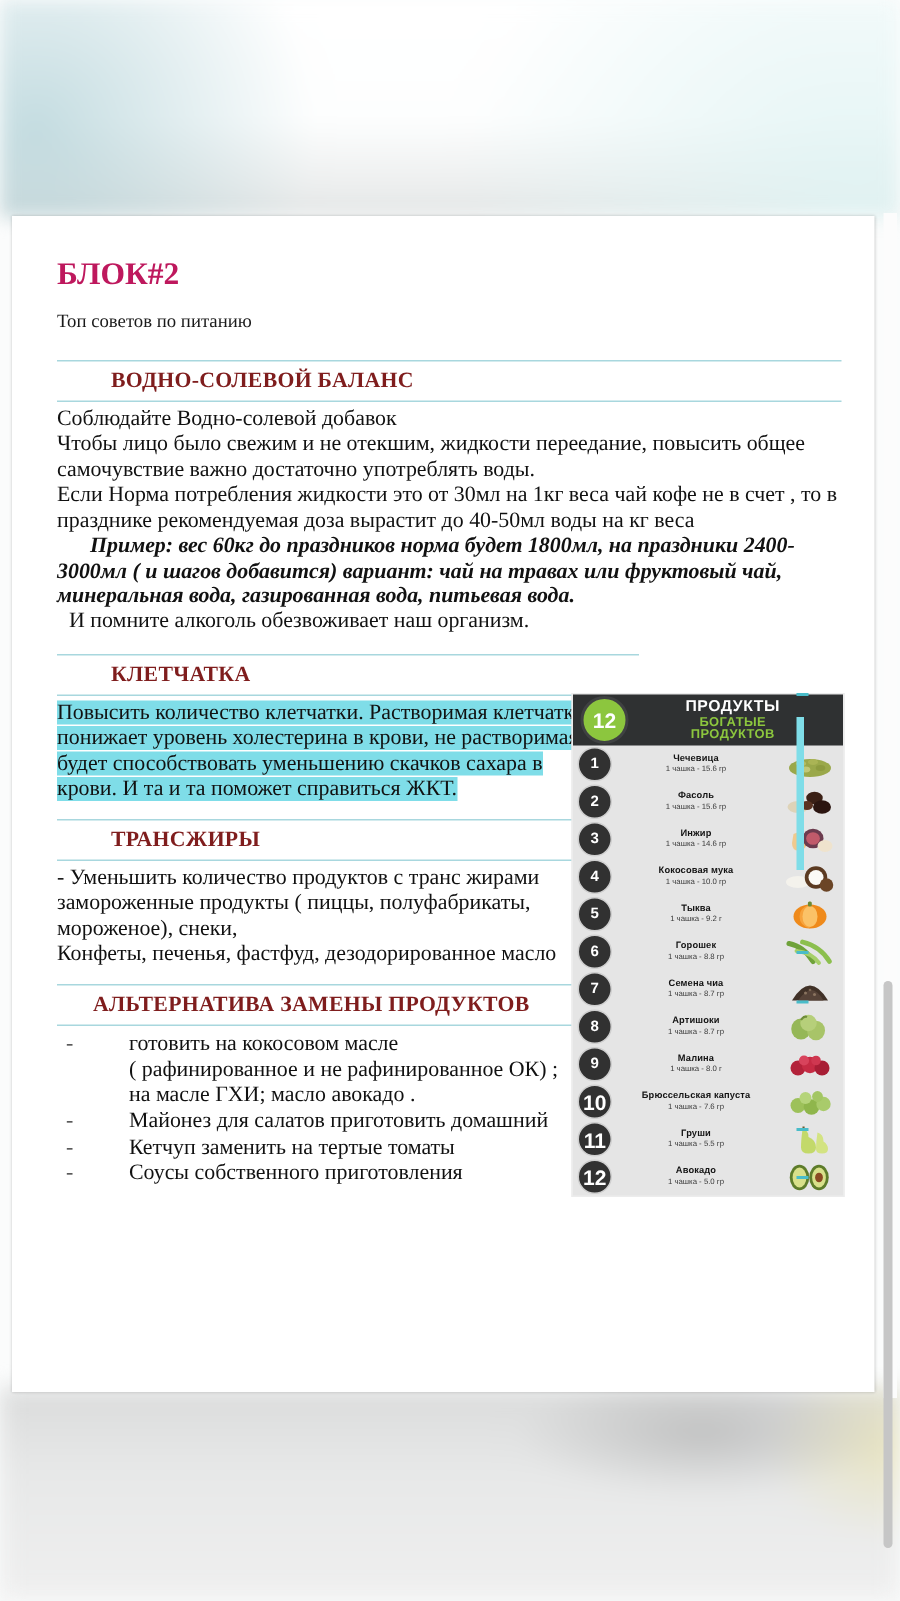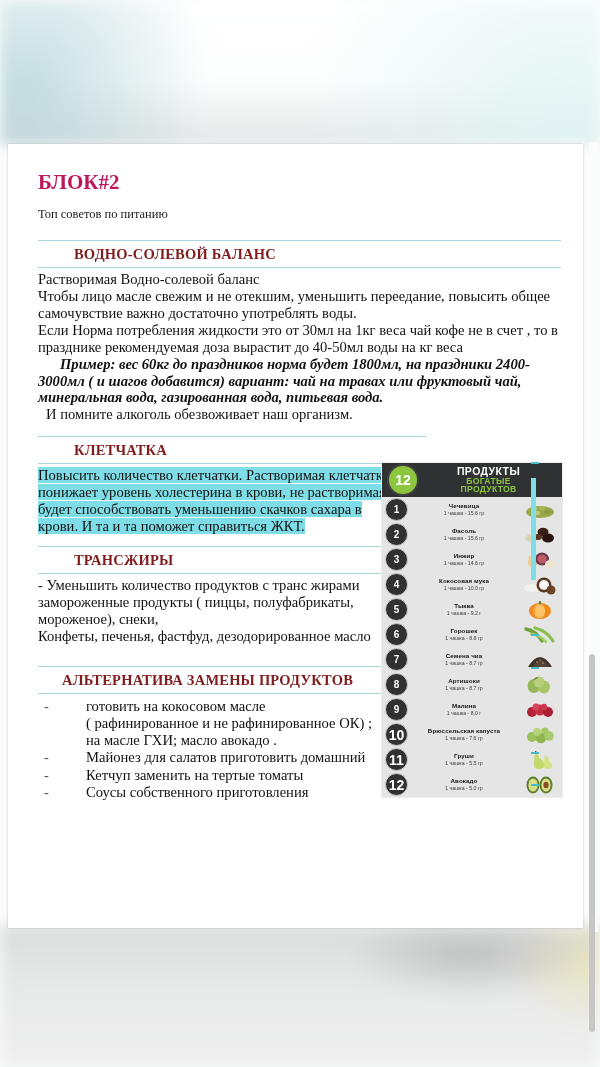--- a/index.html
+++ b/index.html
@@ -284,22 +284,22 @@
   <div class="doc-inner">
 
     <div class="block-title">БЛОК#2</div>
     <div class="subtitle">Топ советов по питанию</div>
 
     <div class="sec">
       <div class="sec-head">
         <h2>ВОДНО-СОЛЕВОЙ БАЛАНС</h2>
       </div>
       <div class="body-text">
-        <p>Растворимая Водно-солевой баланс</p>
-        <p>Чтобы лицо масле свежим и не отекшим, уменьшить переедание, повысить общее самочувствие важно достаточно употреблять воды.</p>
+        <p>Соблюдайте Водно-солевой добавок</p>
+        <p>Чтобы лицо было свежим и не отекшим, жидкости переедание, повысить общее самочувствие важно достаточно употреблять воды.</p>
         <p>Если Норма потребления жидкости это от 30мл на 1кг веса чай кофе не в счет , то в празднике рекомендуемая доза вырастит до 40-50мл воды на кг веса</p>
         <p class="ital indent">Пример: вес 60кг до праздников норма будет 1800мл, на праздники 2400-3000мл ( и шагов добавится) вариант: чай на травах или фруктовый чай, минеральная вода, газированная вода, питьевая вода.</p>
         <p class="indent-sm">И помните алкоголь обезвоживает наш организм.</p>
       </div>
     </div>
 
     <div class="sec" style="margin-top:13px;">
       <div class="sec-head narrow">
         <h2>КЛЕТЧАТКА</h2>
       </div>
@@ -311,21 +311,21 @@
     <div class="sec" style="margin-top:11px;">
       <div class="sec-head narrow">
         <h2>ТРАНСЖИРЫ</h2>
       </div>
       <div class="body-text narrow">
         <p> - Уменьшить количество продуктов с транс жирами  замороженные продукты ( пиццы, полуфабрикаты, мороженое), снеки,</p>
         <p>Конфеты, печенья, фастфуд, дезодорированное масло</p>
       </div>
     </div>
 
-    <div class="sec" style="margin-top:21px;">
+    <div class="sec" style="margin-top:11px;">
       <div class="sec-head" style="width:360px;padding-left:24px;">
         <h2>АЛЬТЕРНАТИВА ЗАМЕНЫ ПРОДУКТОВ</h2>
       </div>
       <ul class="dash">
         <li><span style="white-space:pre-line">готовить на кокосовом масле
 ( рафинированное и не рафинированное ОК) ;
 на масле ГХИ; масло авокадо .</span></li>
         <li><span>Майонез для салатов приготовить домашний</span></li>
         <li><span>Кетчуп заменить на тертые томаты</span></li>
         <li><span>Соусы собственного приготовления</span></li>

